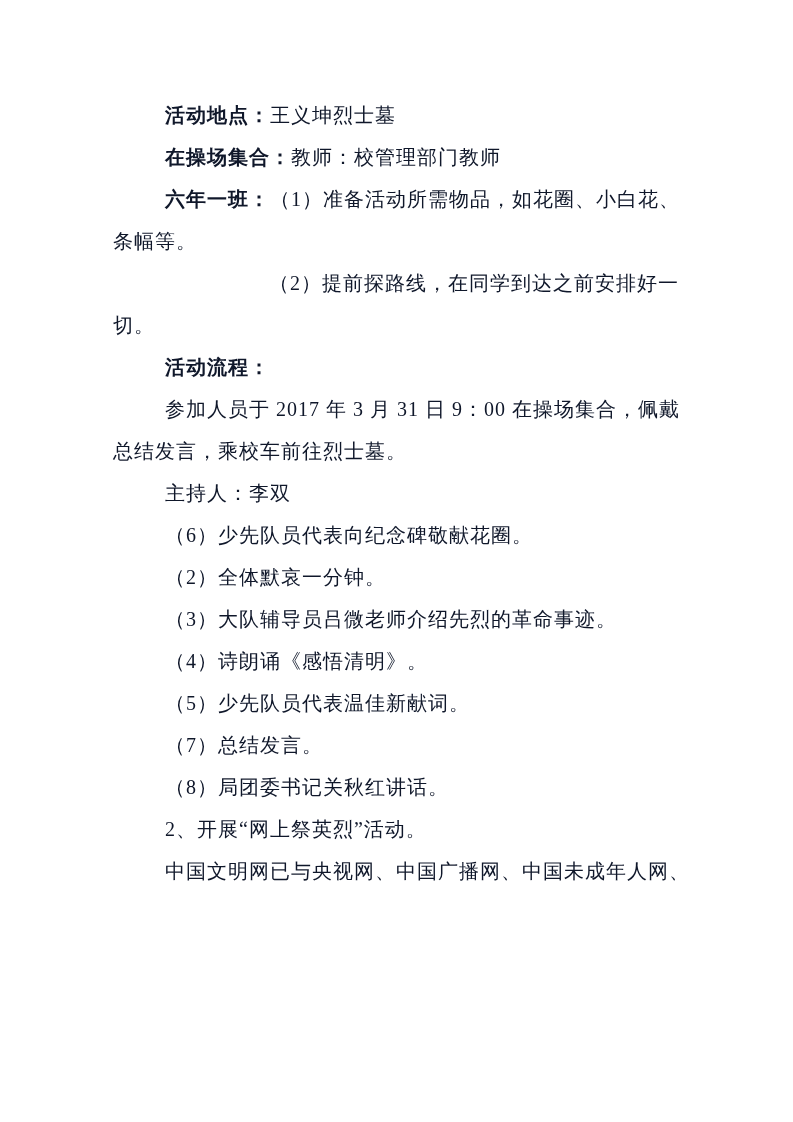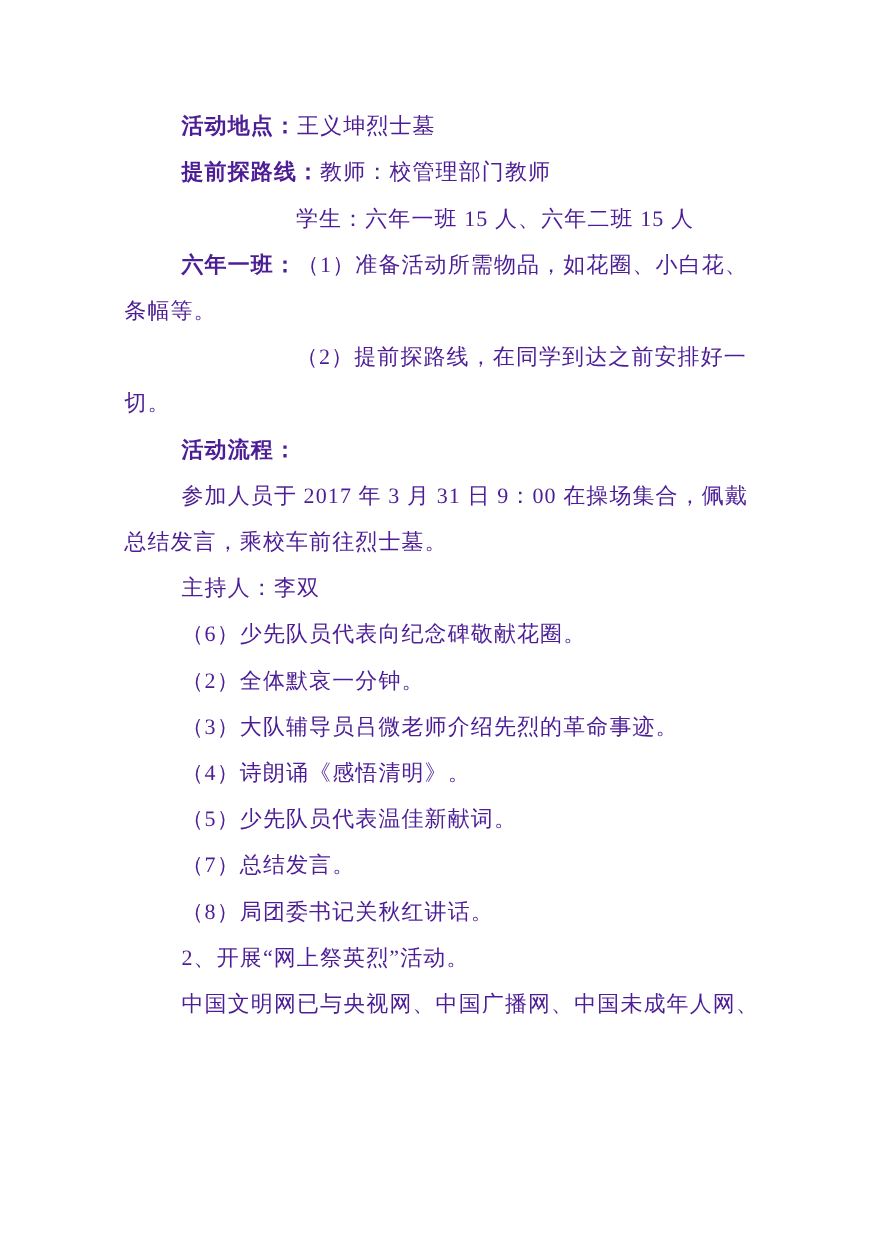--- a/index.html
+++ b/index.html
@@ -14,42 +14,41 @@
     background: #ffffff;
     overflow: hidden;
   }
   .content {
     position: absolute;
     top: 94px;
     left: 113px;
     width: 570px;
     font-family: "Liberation Serif", "DejaVu Serif", serif;
     font-size: 20px;
-    color: #4c1d95;
+    color: #0f172a;
     letter-spacing: 1px;
   }
   .line {
     height: 42px;
     line-height: 42px;
     white-space: nowrap;
   }
   .indent-first { padding-left: 52px; }
   .indent-deep  { padding-left: 156px; }
   .indent-none  { padding-left: 0; }
   .seg-bold { font-weight: bold; }
   .seg-regular { font-weight: normal; }
 </style>
 </head>
 <body>
 
 <div class="page">
   <div class="content" id="doc-content">
       <div class="line indent-first"><span class="seg-bold">活动地点：</span><span class="seg-regular">王义坤烈士墓</span></div>
-      <div class="line indent-first"><span class="seg-bold">提前探路线：</span><span class="seg-regular">教师：校管理部门教师</span></div>
-      <div class="line indent-deep"><span class="seg-regular">学生：六年一班 15 人、六年二班 15 人</span></div>
+      <div class="line indent-first"><span class="seg-bold">在操场集合：</span><span class="seg-regular">教师：校管理部门教师</span></div>
       <div class="line indent-first"><span class="seg-bold">六年一班：</span><span class="seg-regular">（1）准备活动所需物品，如花圈、小白花、</span></div>
       <div class="line indent-none"><span class="seg-regular">条幅等。</span></div>
       <div class="line indent-deep"><span class="seg-regular">（2）提前探路线，在同学到达之前安排好一</span></div>
       <div class="line indent-none"><span class="seg-regular">切。</span></div>
       <div class="line indent-first"><span class="seg-bold">活动流程：</span></div>
       <div class="line indent-first"><span class="seg-regular">参加人员于 2017 年 3 月 31 日 9：00 在操场集合，佩戴</span></div>
       <div class="line indent-none"><span class="seg-regular">总结发言，乘校车前往烈士墓。</span></div>
       <div class="line indent-first"><span class="seg-regular">主持人：李双</span></div>
       <div class="line indent-first"><span class="seg-regular">（6）少先队员代表向纪念碑敬献花圈。</span></div>
       <div class="line indent-first"><span class="seg-regular">（2）全体默哀一分钟。</span></div>

